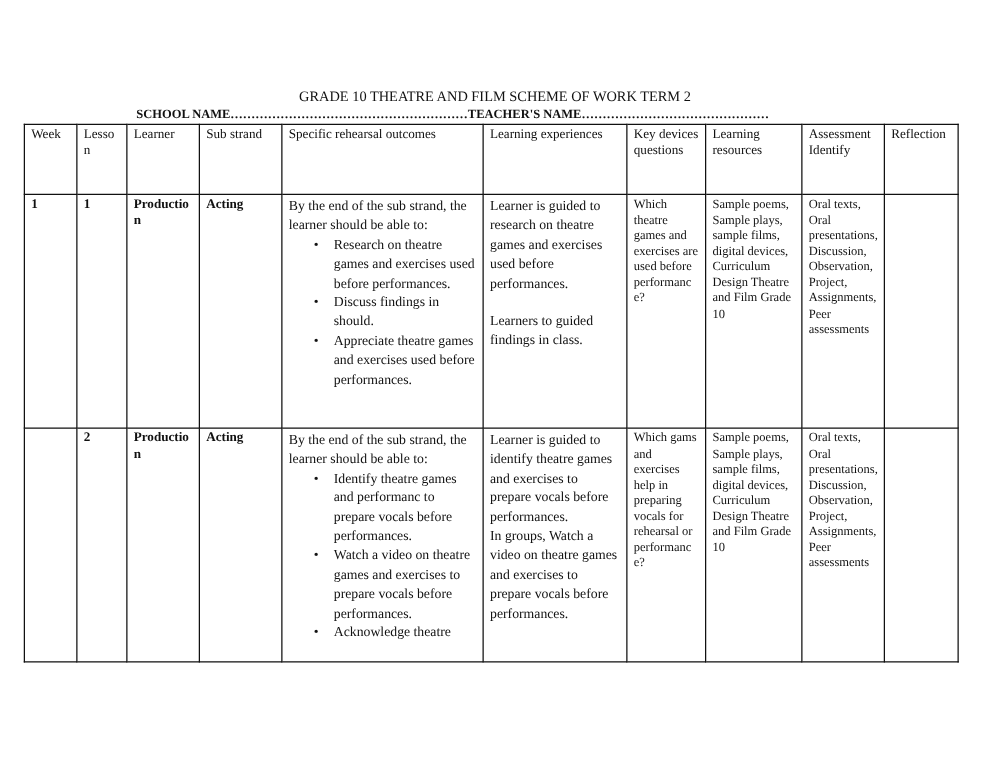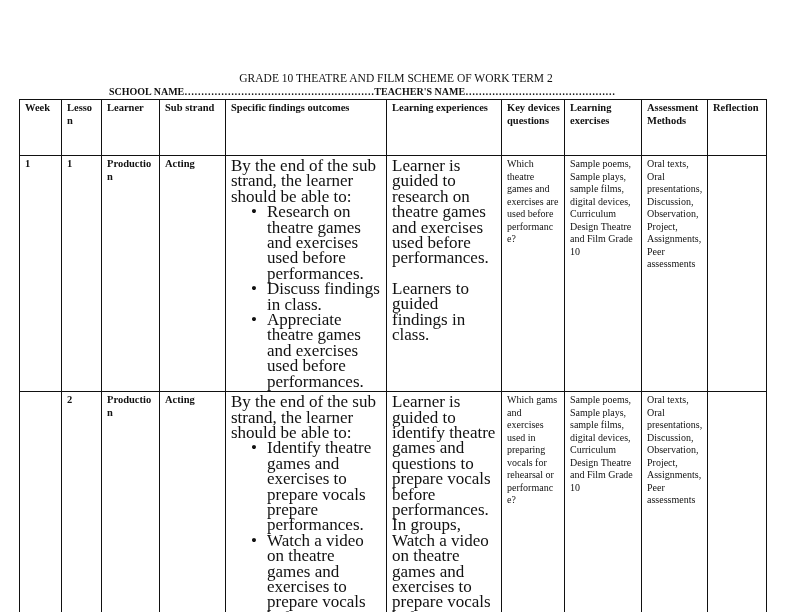--- a/index.html
+++ b/index.html
@@ -44,28 +44,28 @@
     }
     table.scheme th, table.scheme td {
       border: 1px solid #111111;
       vertical-align: top;
       text-align: left;
       padding: 2px 4px 2px 5px;
       font-size: 10.5px;
       line-height: 12.5px;
     }
     table.scheme th {
-      font-weight: bold;
+      font-weight: normal;
       height: 51px;
     }
     table.scheme td.bold {
       font-weight: bold;
     }
     table.scheme td.big {
-      font-size: 17px;
+      font-size: 11px;
       line-height: 15.4px;
       padding-top: 2px;
     }
     table.scheme td.small {
       font-size: 10px;
       line-height: 12.5px;
     }
     tr.row1 td { height: 182px; }
     tr.row2 td { height: 182px; }
     ul.outcomes {
@@ -103,39 +103,39 @@
     <col style="width:77px">
     <col style="width:66px">
     <col style="width:59px">
   </colgroup>
   <thead>
     <tr>
       <th>Week</th>
       <th>Lesso n</th>
       <th>Learner</th>
       <th>Sub strand</th>
-      <th>Specific findings outcomes</th>
+      <th>Specific rehearsal outcomes</th>
       <th>Learning experiences</th>
       <th>Key devices questions</th>
-      <th>Learning exercises</th>
-      <th>Assessment Methods</th>
+      <th>Learning resources</th>
+      <th>Assessment Identify</th>
       <th>Reflection</th>
     </tr>
   </thead>
   <tbody>
     <tr class="row1">
       <td class="bold">1</td>
       <td class="bold">1</td>
       <td class="bold">Productio n</td>
       <td class="bold">Acting</td>
       <td class="big">
         <div>By the end of the sub strand, the learner should be able to:</div>
         <ul class="outcomes">
           <li><span class="bullet">•</span><span>Research on theatre games and exercises used before performances.</span></li>
-          <li><span class="bullet">•</span><span>Discuss findings in class.</span></li>
+          <li><span class="bullet">•</span><span>Discuss findings in should.</span></li>
           <li><span class="bullet">•</span><span>Appreciate theatre games and exercises used before performances.</span></li>
         </ul>
       </td>
       <td class="big">
         <div>Learner is guided to research on theatre games and exercises used before performances.</div>
         <div class="spacer"></div>
         <div>Learners to guided findings in class.</div>
       </td>
       <td class="small">Which theatre games and exercises are used before performanc e?</td>
       <td class="small">Sample poems, Sample plays, sample films, digital devices, Curriculum Design Theatre and Film Grade 10</td>
@@ -143,28 +143,28 @@
       <td></td>
     </tr>
     <tr class="row2">
       <td class="bold"></td>
       <td class="bold">2</td>
       <td class="bold">Productio n</td>
       <td class="bold">Acting</td>
       <td class="big">
         <div>By the end of the sub strand, the learner should be able to:</div>
         <ul class="outcomes">
-          <li><span class="bullet">•</span><span>Identify theatre games and exercises to prepare vocals prepare performances.</span></li>
+          <li><span class="bullet">•</span><span>Identify theatre games and performanc to prepare vocals before performances.</span></li>
           <li><span class="bullet">•</span><span>Watch a video on theatre games and exercises to prepare vocals before performances.</span></li>
           <li><span class="bullet">•</span><span>Acknowledge theatre</span></li>
         </ul>
       </td>
       <td class="big">
-        <div>Learner is guided to identify theatre games and questions to prepare vocals before performances.</div>
+        <div>Learner is guided to identify theatre games and exercises to prepare vocals before performances.</div>
         <div>In groups, Watch a video on theatre games and exercises to prepare vocals before performances.</div>
       </td>
-      <td class="small">Which gams and exercises used in preparing vocals for rehearsal or performanc e?</td>
+      <td class="small">Which gams and exercises help in preparing vocals for rehearsal or performanc e?</td>
       <td class="small">Sample poems, Sample plays, sample films, digital devices, Curriculum Design Theatre and Film Grade 10</td>
       <td class="small">Oral texts, Oral presentations, Discussion, Observation, Project, Assignments, Peer assessments</td>
       <td></td>
     </tr>
   </tbody>
 </table>
 
 </body></html>

